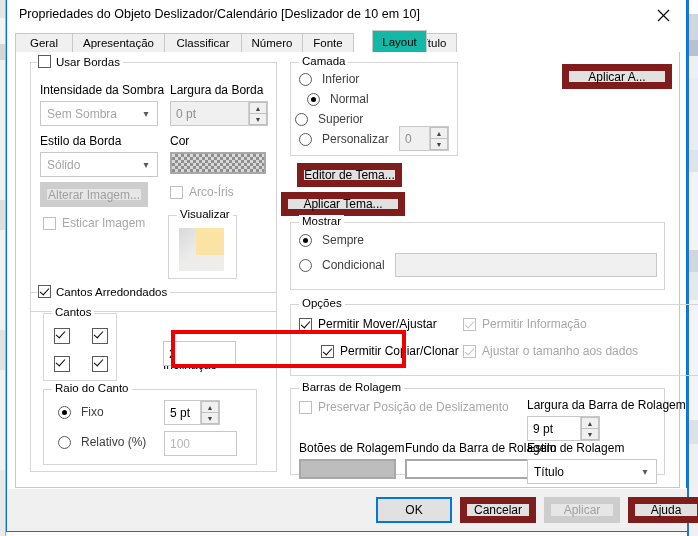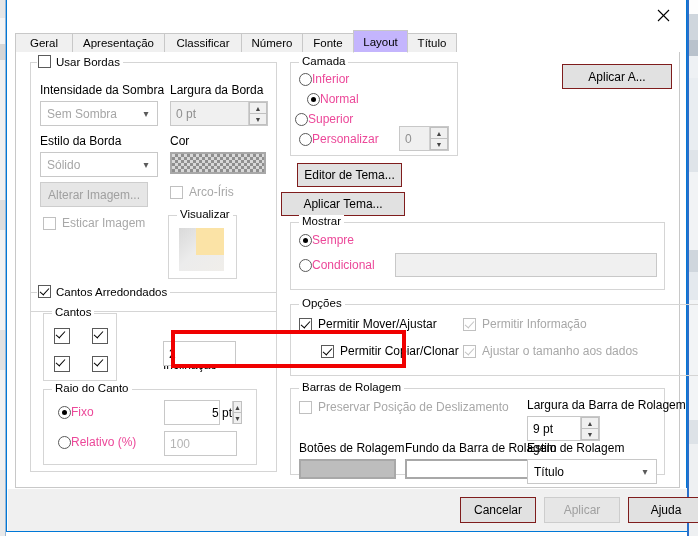--- a/index.html
+++ b/index.html
@@ -59,22 +59,23 @@
     background: #c8c8c8;
   }
   .tab {
     position: absolute; bottom: 0; height: 20px;
     background: #f0f0f0; border: 1px solid #c8c8c8;
     font-size: 11.5px; color: #000;
     display: flex; align-items: center; justify-content: center;
     padding: 0 7px;
   }
   .tab.selected {
-    height: 23px; background: #c4b5fd; border-bottom-color: #ffffff;
+    height: 23px; background: #14b8a6; border-bottom-color: #ffffff;
     z-index: 3;
+    margin-left: 19px;
   }
 
   
   .panel {
     position: absolute; left: 8px; top: 52px; width: 665px; height: 436px;
     background: #ffffff; border: 1px solid #c8c8c8; border-top: none;
   }
 
   
   .group {
@@ -116,22 +117,22 @@
   
   .rb {
     width: 13px; height: 13px; border: 1px solid #5a5a5a; border-radius: 50%;
     background: #fff; display: inline-block; position: relative; flex: none;
   }
   .rb.on::after {
     content: ""; position: absolute; left: 3px; top: 3px;
     width: 5px; height: 5px; border-radius: 50%; background: #000;
   }
   .rbrow {
-    position: absolute; display: flex; align-items: center; gap: 0;
-    font-size: 12px; color: #ec4899; white-space: nowrap;
+    position: absolute; display: flex; align-items: center; gap: 10px;
+    font-size: 12px; color: #404040; white-space: nowrap;
   }
 
   
   .combo {
     position: absolute; border: 1px solid #c8c8c8; background: #ffffff;
     display: flex; align-items: center;
     font-size: 12px; color: #000;
   }
   .combo .ctext { padding-left: 6px; flex: 1; white-space: nowrap; }
   .combo.dis .ctext { color: #a6a6a6; }
@@ -166,21 +167,21 @@
   }
   .spin .sbtn {
     flex: 1; background: #f0f0f0; border: 1px solid #c0c0c0;
     display: flex; align-items: center; justify-content: center;
     font-size: 7px; color: #444; line-height: 1;
   }
   .spin .sbtn + .sbtn { border-top: none; }
 
   
   .btn {
-    position: absolute; background: #e1e1e1; border: 1px solid #7f1d1d;
+    position: absolute; background: #e1e1e1; border: 7px solid #7f1d1d;
     font-size: 12px; color: #000;
     display: flex; align-items: center; justify-content: center;
     white-space: nowrap;
   }
   .btn.dis { color: #a0a0a0; background: #e6e6e6; border-color: #cdcdcd; }
   .btn.default { border: 2px solid #0078d7; background: #e1e1e1; }
 
   
   .swatch {
     position: absolute; border: 2px solid #a8a8a8;
@@ -219,20 +220,21 @@
 </style>
 </head>
 <body>
 
 <div class="bg-left"></div>
 <div class="bg-right"></div>
 
 <div class="dialog">
 
   <div class="titlebar">
+    <div class="title">Propriedades do Objeto Deslizador/Calendário [Deslizador de 10 em 10]</div>
     <div class="close-btn">
       <svg width="13" height="13" viewBox="0 0 13 13" aria-hidden="true">
         <line x1="1" y1="1" x2="12" y2="12" stroke="#000" stroke-width="1.1"></line>
         <line x1="12" y1="1" x2="1" y2="12" stroke="#000" stroke-width="1.1"></line>
       </svg>
     </div>
   </div>
 
   <div class="tabstrip">
     <div class="tabstrip-base"></div>
@@ -314,21 +316,21 @@
       <div class="lbl" style="left:132px; top:30px;margin-top:35px;">Inclinação</div>
       <div class="input" style="left:132px; top:48px; width:73px; height:25px;">2</div>
 
       <div class="group" style="left:12px; top:96px; width:214px; height:76px;">
         <div class="glabel">Raio do Canto</div>
 
         <div class="rbrow" style="left:14px; top:15px;">
           <span class="rb on"></span>
           <span>Fixo</span>
         </div>
-        <div class="spin" style="left:120px; top:10px; width:56px; height:25px;padding-left:42px;">
+        <div class="spin" style="left:120px; top:10px; width:56px; height:25px;">
           <span class="stext">5 pt</span>
           <span class="sbtns">
             <span class="sbtn">▲</span>
             <span class="sbtn">▼</span>
           </span>
         </div>
 
         <div class="rbrow" style="left:14px; top:45px;">
           <span class="rb"></span>
           <span>Relativo (%)</span>
@@ -433,18 +435,19 @@
         <span class="ctext">Título</span>
         <span class="carrow">▾</span>
       </div>
     </div>
 
     <div class="redbox" style="left:155px; top:278px; width:235px; height:38px;"></div>
 
   </div>
 
   <div class="footer">
+    <div class="btn default" style="left:368px; top:8px; width:76px; height:26px;">OK</div>
     <div class="btn" style="left:452px; top:8px; width:76px; height:26px;">Cancelar</div>
     <div class="btn dis" style="left:536px; top:8px; width:76px; height:26px;">Aplicar</div>
     <div class="btn" style="left:620px; top:8px; width:76px; height:26px;">Ajuda</div>
   </div>
 
 </div>
 
 </body></html>

